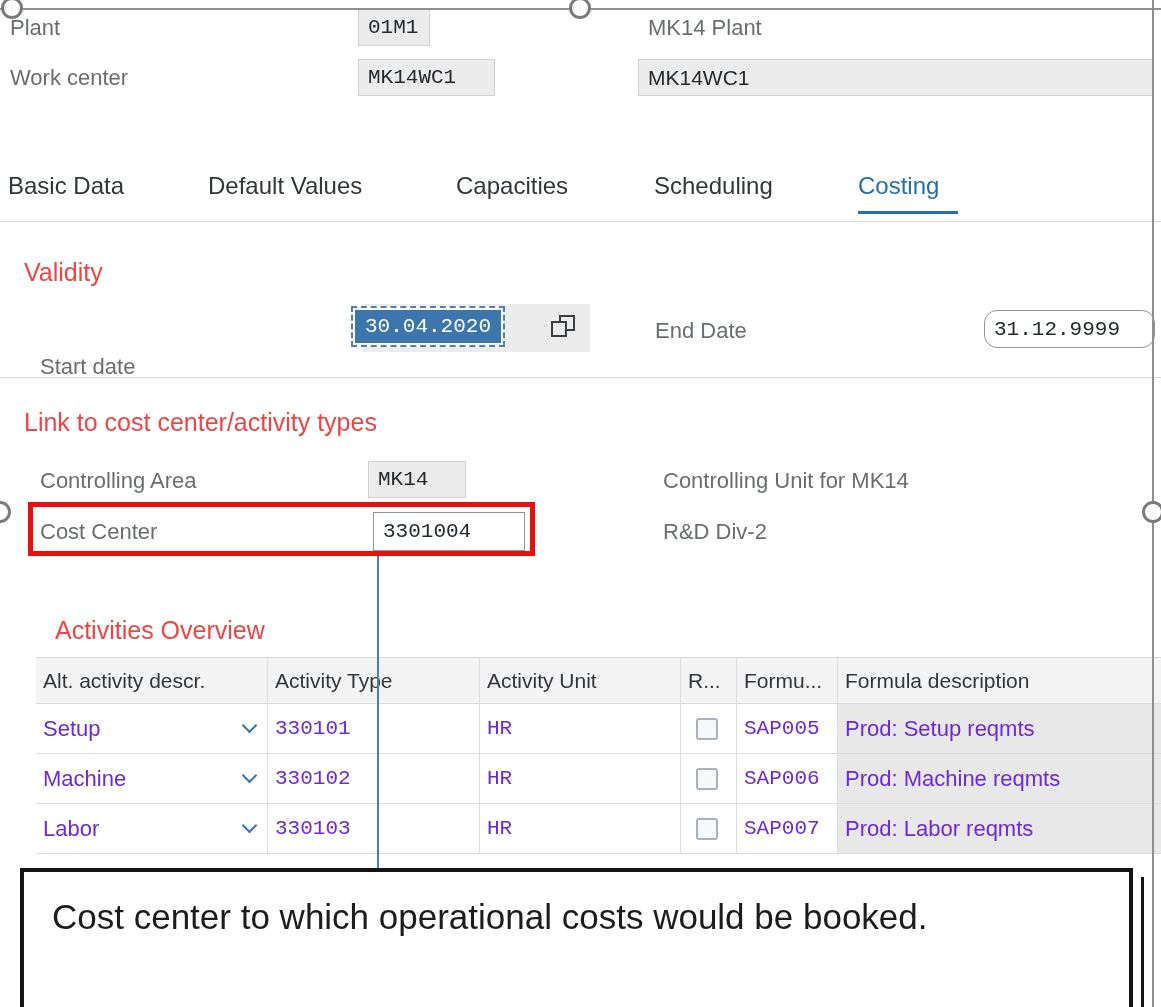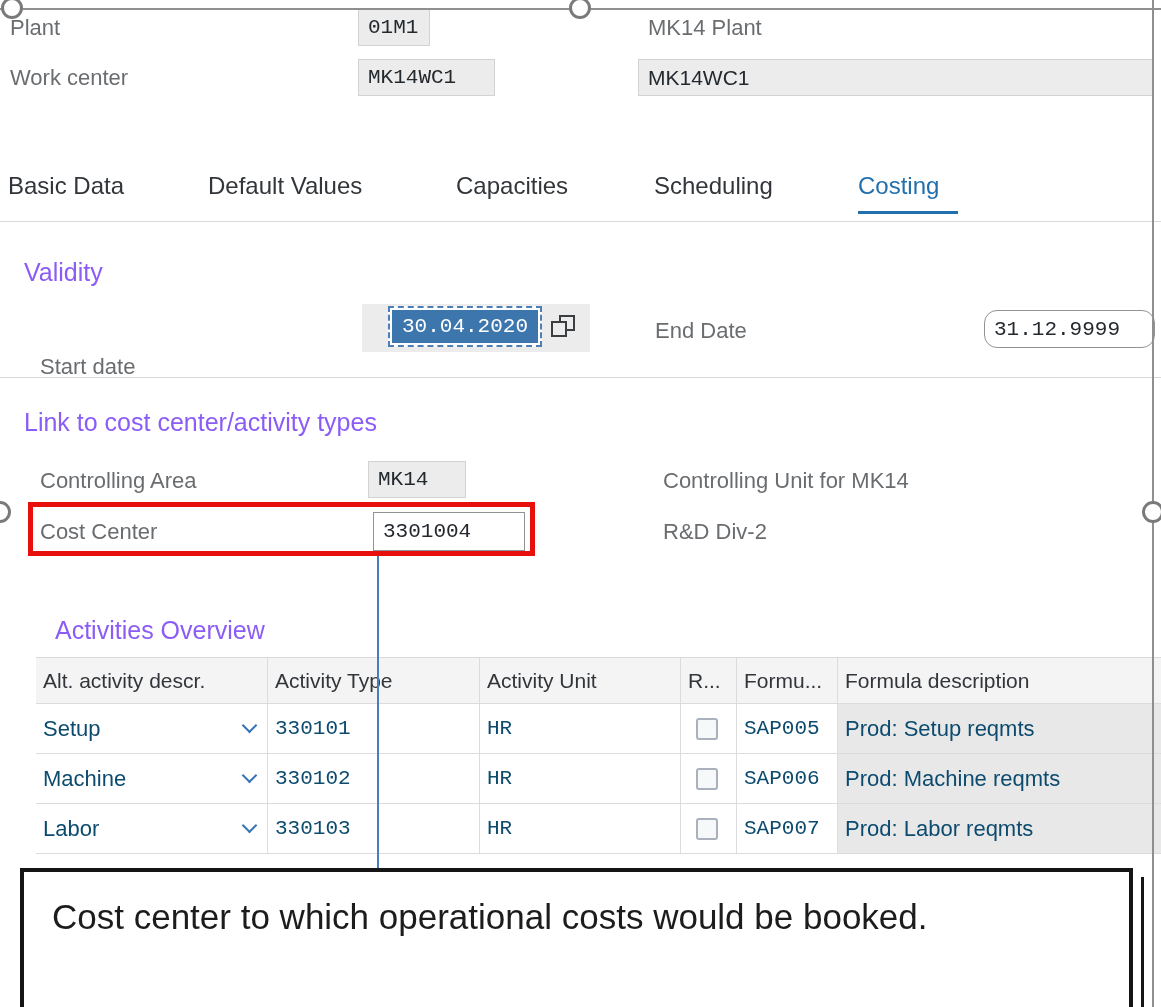--- a/index.html
+++ b/index.html
@@ -18,24 +18,24 @@
   .sel-line { position:absolute; background:#8f8f8f; z-index:40; }
   .handle { position:absolute; width:22px; height:22px; border-radius:50%;
             background:#fff; border:3px solid #7a7a7a; z-index:41; }
 
   
   .tab { position:absolute; top:172px; font-size:24px; color:#32363a; cursor:default; }
   .tab.active { color:#2170ad; }
   .tab-underline { position:absolute; top:211px; height:3px; background:#2170ad; }
   .hline { position:absolute; left:0; width:1161px; height:1px; background:#d9d9d9; }
 
-  .section-title { position:absolute; font-size:25px; color:#8b5cf6; }
+  .section-title { position:absolute; font-size:25px; color:#ef4444; }
 
   
-  .focus-wrap { position:absolute; left:388px; top:306px; padding:2px;
+  .focus-wrap { position:absolute; left:351px; top:306px; padding:2px;
                 border:2px dashed #4c7fb5; background:#fff; z-index:2; }
   .sel-field { background:#3c76ad; color:#fff; font-size:21px; padding:5px 10px;
                font-family:"Liberation Mono","DejaVu Sans Mono",monospace; }
   .copy-btn { position:absolute; left:551px; top:315px; width:28px; height:28px; z-index:2; }
   .copy-sq { position:absolute; width:16px; height:16px; border:2px solid #3b3f42; background:#ececec; }
   .copy-sq.back  { left:8px; top:0; }
   .copy-sq.front { left:0; top:6px; background:#ececec; }
   .gray-strip { position:absolute; left:362px; top:304px; width:228px; height:48px; background:#ececec; z-index:1; }
 
   
@@ -47,21 +47,21 @@
                background:#4a7ebb; z-index:8; }
 
   
   .table { position:absolute; left:36px; top:657px; width:1125px; z-index:3;
            border-top:1px solid #d9d9d9; }
   .trow { display:grid; grid-template-columns:232px 212px 201px 56px 101px 1fr; }
   .thead { height:46px; background:#f4f4f4; }
   .thead .cell { font-size:21px; color:#32363a; }
   .tbody-row { height:50px; background:#fff; }
   .cell { border-right:1px solid #dcdcdc; border-bottom:1px solid #dcdcdc;
-          display:flex; align-items:center; padding-left:7px; font-size:22px; color:#0c4a6e; }
+          display:flex; align-items:center; padding-left:7px; font-size:22px; color:#6d28d9; }
   .cell.last { border-right:none; }
   .cell.graybg { background:#e8e8e8; }
   .cell.code { font-family:"Liberation Mono","DejaVu Sans Mono",monospace; font-size:21px; }
   .descr-cell { justify-content:space-between; padding-right:12px; }
   .chev { width:11px; height:11px; border-right:2px solid #3575b5; border-bottom:2px solid #3575b5;
           transform:rotate(45deg); margin-top:-6px; }
   .checkbox { width:22px; height:22px; border:2px solid #a9b2bc; border-radius:3px;
               background:#f6f8fa; margin-left:8px; }
 
   

